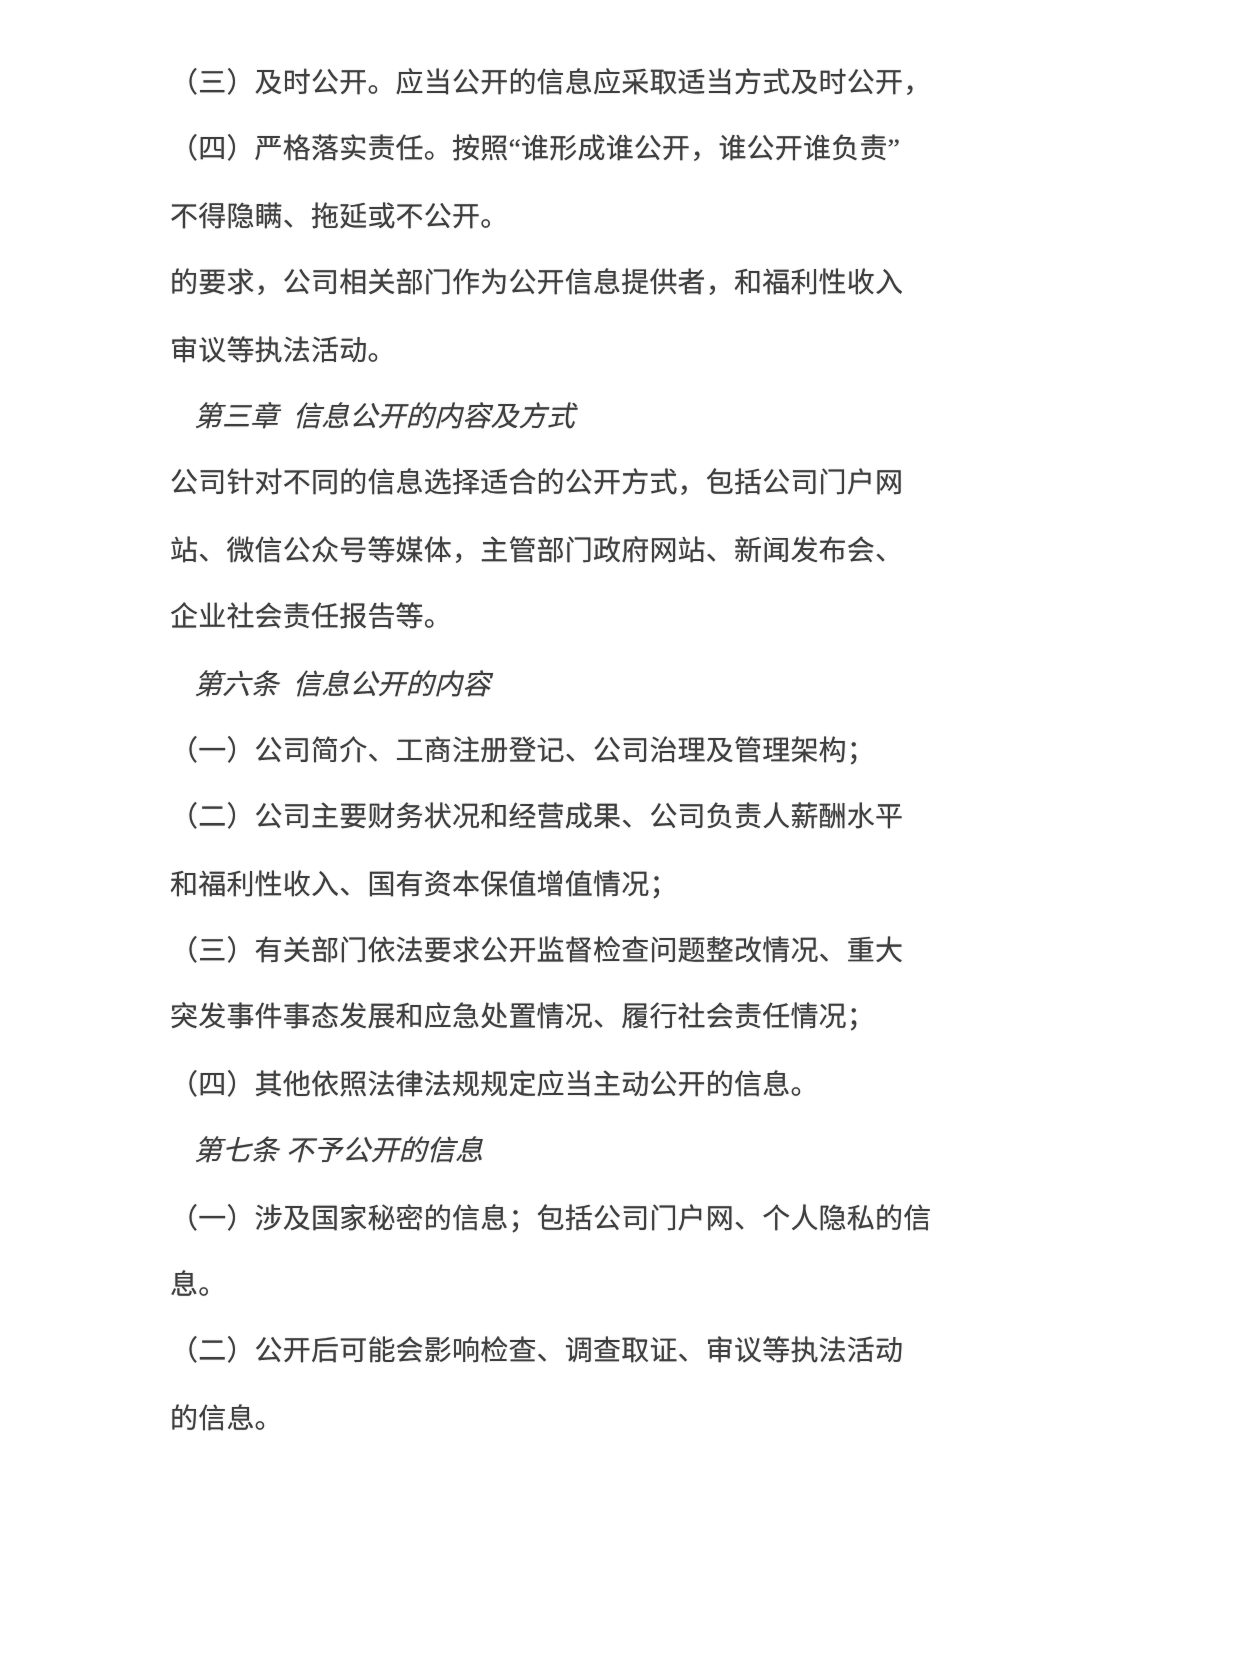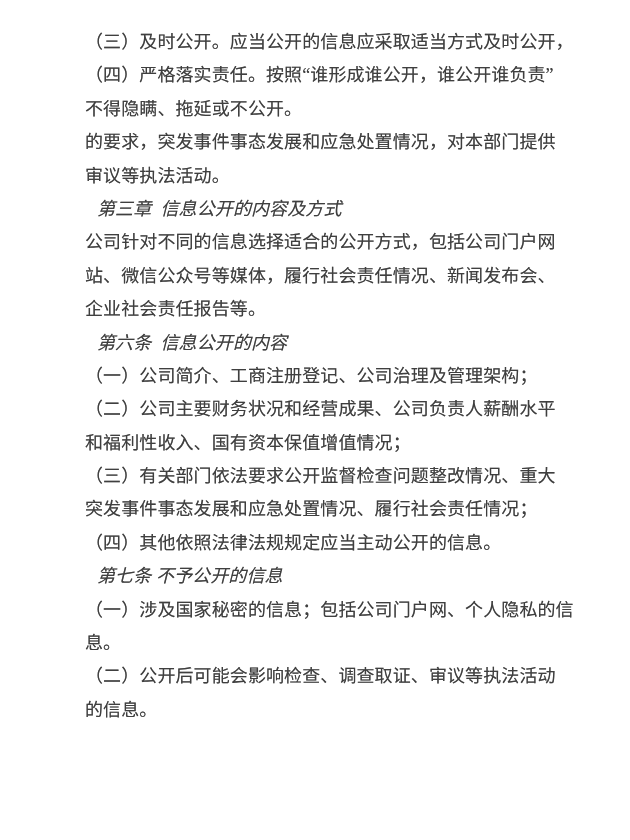--- a/index.html
+++ b/index.html
@@ -21,45 +21,45 @@
   }
   .text-column {
     position: absolute;
     left: 85px;
     top: 26px;
     width: 478px;
   }
   .line {
     height: 33.4px;
     line-height: 33.4px;
-    font-size: 18px;
+    font-size: 14px;
     color: #3f3f3f;
     white-space: pre;
     letter-spacing: 0.1px;
     
     text-shadow: 0 0 0.6px rgba(70,70,70,0.55);
   }
   .line.heading {
     padding-left: 12px;
     font-style: italic;
   }
 </style>
 </head>
 <body>
 
 <div class="page">
   <div class="text-column" id="text-column">
       <div class="line item">（三）及时公开。应当公开的信息应采取适当方式及时公开，</div>
       <div class="line item">（四）严格落实责任。按照“谁形成谁公开，谁公开谁负责”</div>
       <div class="line body">不得隐瞒、拖延或不公开。</div>
-      <div class="line body">的要求，突发事件事态发展和应急处置情况，对本部门提供</div>
+      <div class="line body">的要求，公司相关部门作为公开信息提供者，和福利性收入</div>
       <div class="line body">审议等执法活动。</div>
       <div class="line heading">第三章  信息公开的内容及方式</div>
       <div class="line body">公司针对不同的信息选择适合的公开方式，包括公司门户网</div>
-      <div class="line body">站、微信公众号等媒体，履行社会责任情况、新闻发布会、</div>
+      <div class="line body">站、微信公众号等媒体，主管部门政府网站、新闻发布会、</div>
       <div class="line body">企业社会责任报告等。</div>
       <div class="line heading">第六条  信息公开的内容</div>
       <div class="line item">（一）公司简介、工商注册登记、公司治理及管理架构；</div>
       <div class="line item">（二）公司主要财务状况和经营成果、公司负责人薪酬水平</div>
       <div class="line body">和福利性收入、国有资本保值增值情况；</div>
       <div class="line item">（三）有关部门依法要求公开监督检查问题整改情况、重大</div>
       <div class="line body">突发事件事态发展和应急处置情况、履行社会责任情况；</div>
       <div class="line item">（四）其他依照法律法规规定应当主动公开的信息。</div>
       <div class="line heading">第七条 不予公开的信息</div>
       <div class="line item">（一）涉及国家秘密的信息；包括公司门户网、个人隐私的信</div>

